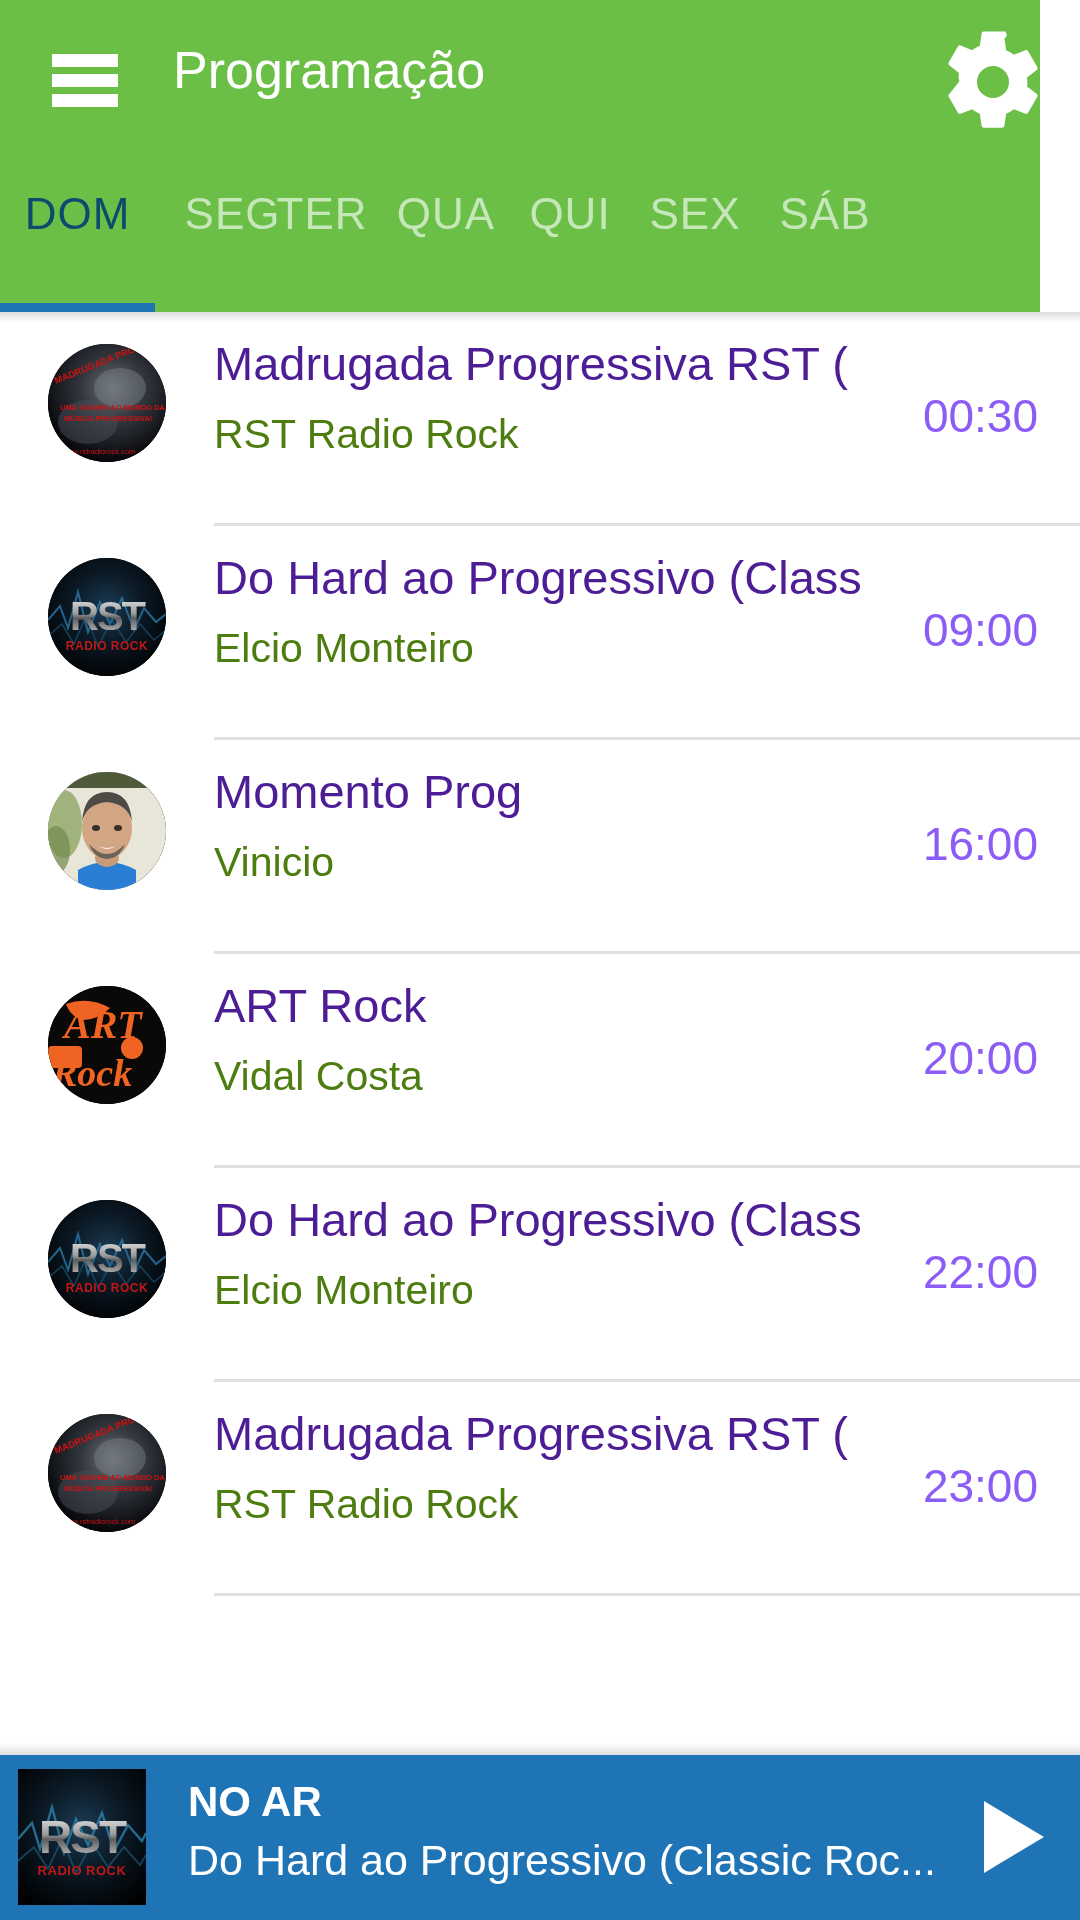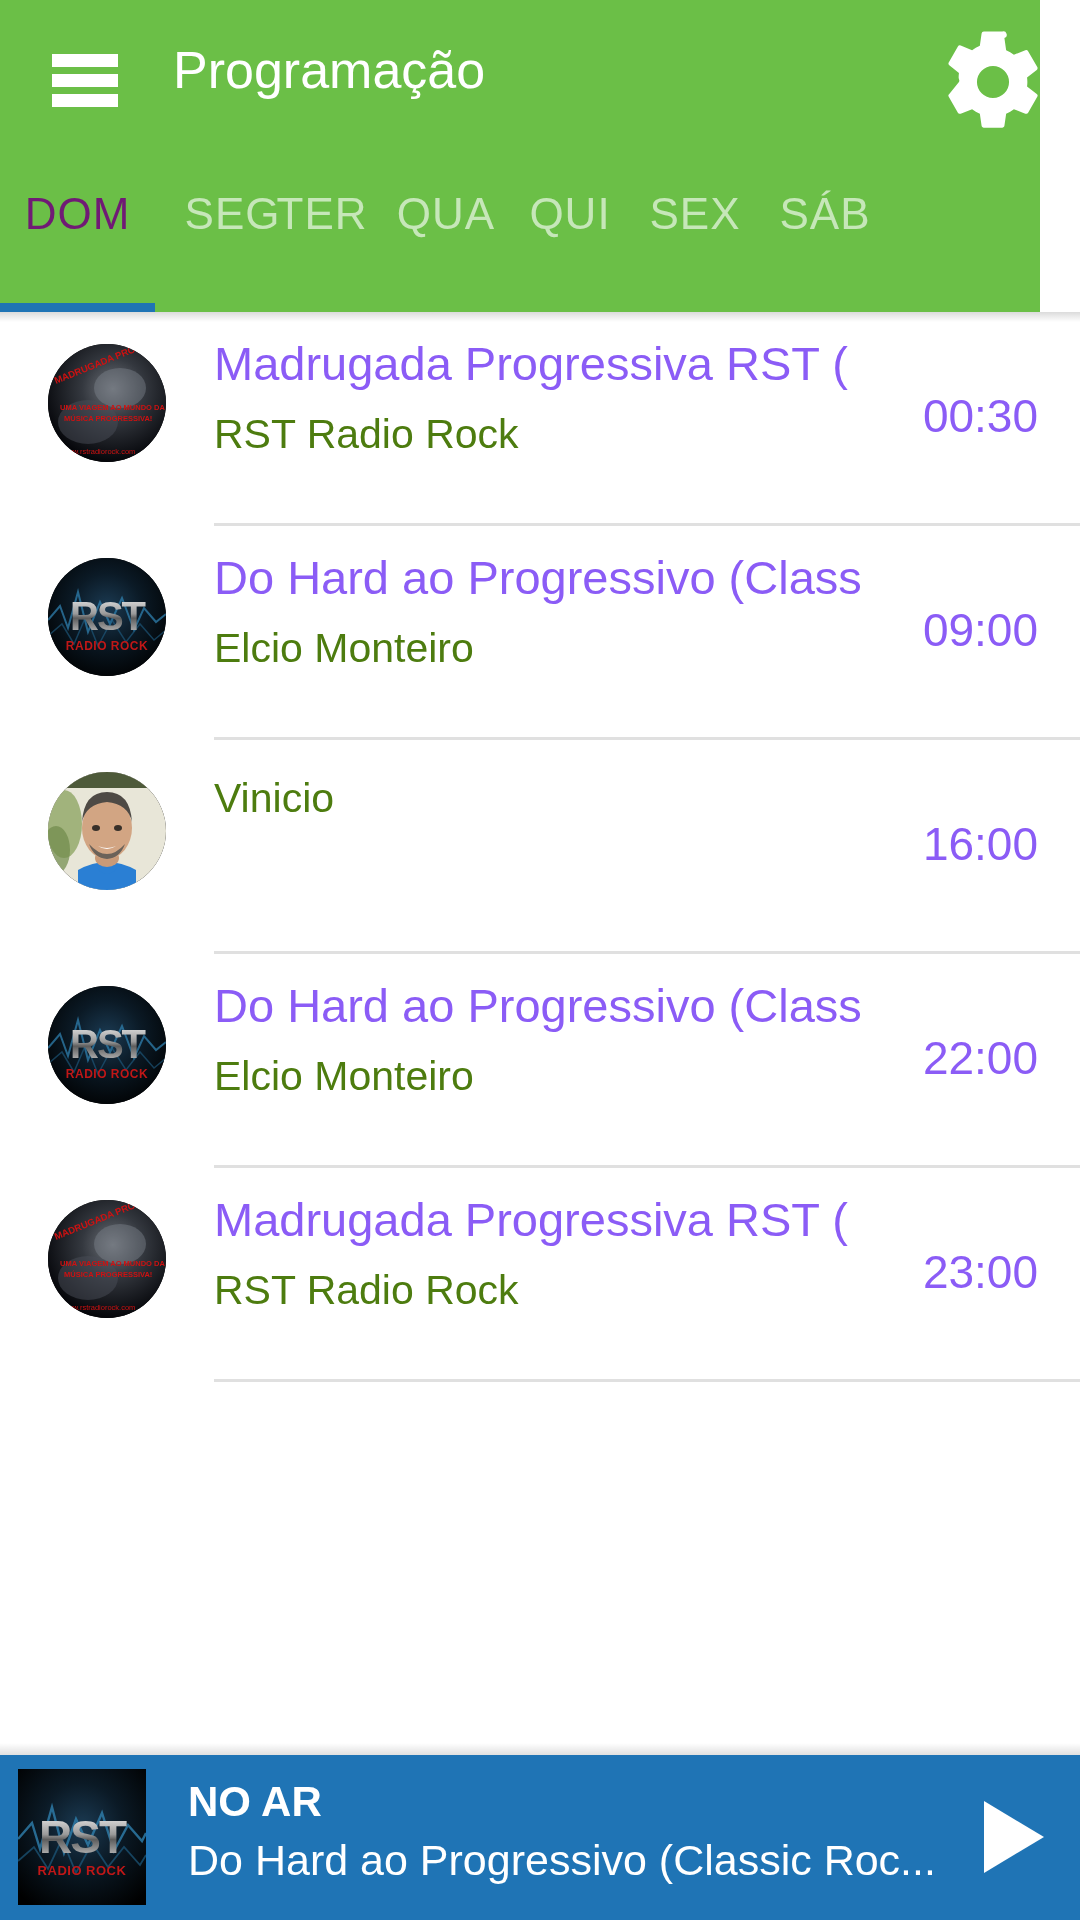--- a/index.html
+++ b/index.html
@@ -97,21 +97,21 @@
     cursor: pointer;
   }
   .tab-label {
     font-size: 44px;
     letter-spacing: 1px;
     color: rgba(255,255,255,0.62);
     white-space: nowrap;
     line-height: 52px;
   }
   .tab.active .tab-label {
-    color: #701a75;
+    color: #0c4a6e;
   }
   .tab-indicator {
     position: absolute;
     bottom: 0;
     left: 0;
     height: 9px;
     background: #1F74B5;
   }
 
   
@@ -157,21 +157,21 @@
   .row-texts {
     position: absolute;
     left: 214px;
     top: 20px;
     width: 690px;
     height: 150px;
     overflow: hidden;
   }
   .row-title {
     font-size: 47px;
-    color: #8b5cf6;
+    color: #4c1d95;
     line-height: 64px;
     white-space: nowrap;
     overflow: hidden;
   }
   .row-sub {
     font-size: 41px;
     color: #4d7c0f;
     line-height: 60px;
     white-space: nowrap;
     overflow: hidden;
@@ -382,27 +382,50 @@
           <ellipse cx="59" cy="86" rx="12" ry="9" fill="#c99a78"></ellipse>
           <ellipse cx="59" cy="56" rx="25" ry="31" fill="#d2a583"></ellipse>
           <path d="M34 50 Q36 20 59 20 Q82 20 84 50 Q80 32 59 30 Q38 32 34 50 Z" fill="#4e4a45"></path>
           <ellipse cx="48" cy="56" rx="4" ry="3" fill="#38302a"></ellipse>
           <ellipse cx="70" cy="56" rx="4" ry="3" fill="#38302a"></ellipse>
           <path d="M41 72 Q59 92 77 72 Q72 86 59 87 Q46 86 41 72 Z" fill="#6b6259"></path>
           <path d="M50 74 Q59 80 68 74 Q59 78 50 74 Z" fill="#ffffff"></path>
         </svg>
       </div>
       <div class="row-texts">
+        <div class="row-title">Momento Prog</div>
         <div class="row-sub">Vinicio</div>
       </div>
       <div class="row-time">16:00</div>
       <div class="row-divider"></div>
     </div>
   </div>
 
+  <div class="row">
+    <div class="row-inner">
+      <div class="avatar">
+        <svg width="118" height="118" viewBox="0 0 118 118" aria-hidden="true">
+          <rect width="118" height="118" fill="#0b0908"></rect>
+          <g fill="#f06423">
+            <path d="M18 18 Q40 10 62 22 Q50 34 34 34 Q22 30 18 18 Z"></path>
+            <text x="16" y="52" font-family="Liberation Serif, serif" font-size="40" font-weight="bold" font-style="italic" fill="#f06423">ART</text>
+            <text x="4" y="100" font-family="Liberation Serif, serif" font-size="38" font-weight="bold" font-style="italic" fill="#f06423">Rock</text>
+            <rect x="0" y="60" width="34" height="22" rx="4"></rect>
+            <circle cx="84" cy="62" r="11"></circle>
+          </g>
+        </svg>
+      </div>
+      <div class="row-texts">
+        <div class="row-title">ART Rock</div>
+        <div class="row-sub">Vidal Costa</div>
+      </div>
+      <div class="row-time">20:00</div>
+      <div class="row-divider"></div>
+    </div>
+  </div>
 
   <div class="row">
     <div class="row-inner">
       <div class="avatar">
         <svg width="118" height="118" viewBox="0 0 118 118" aria-hidden="true">
           <defs>
             <radialGradient id="rg2" cx="50%" cy="42%" r="65%">
               <stop offset="0%" stop-color="#1b3a52"></stop>
               <stop offset="45%" stop-color="#0b1a26"></stop>
               <stop offset="100%" stop-color="#000000"></stop>

